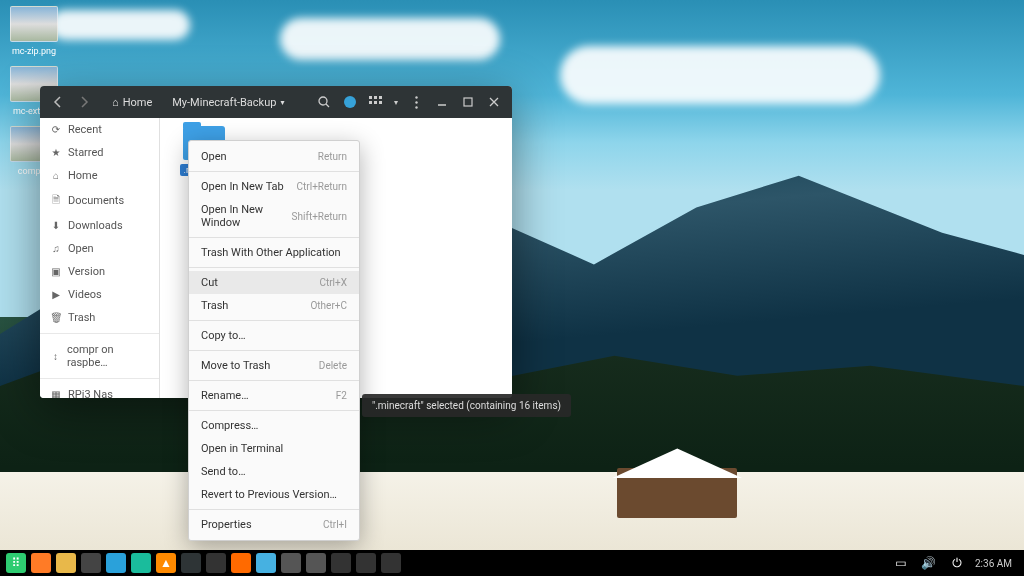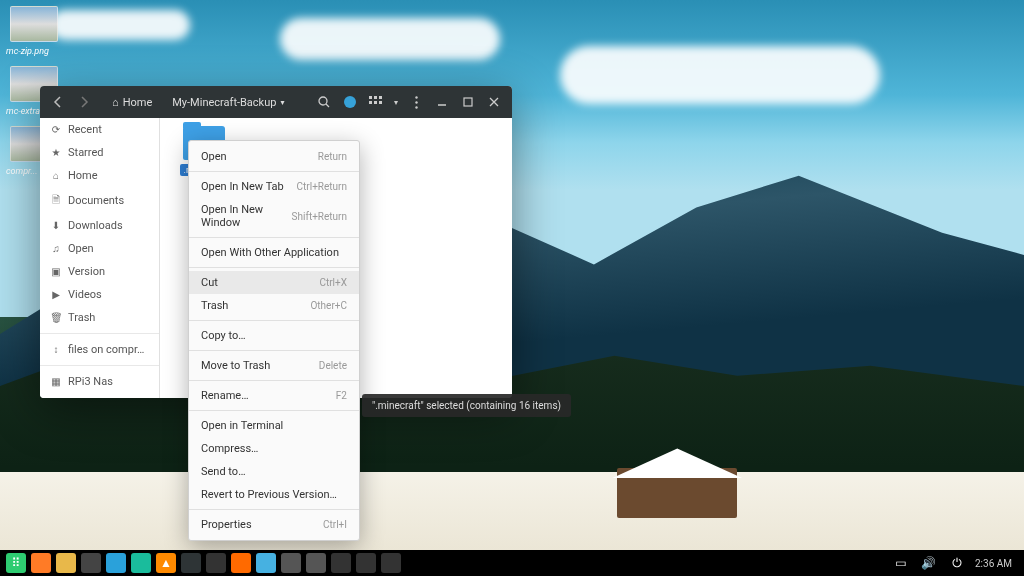--- a/index.html
+++ b/index.html
@@ -13,21 +13,21 @@
 .sky { position:absolute; top:0; left:0; right:0; height:55%; background: linear-gradient(180deg,#2a8fb5 0%, #4fb5d8 30%, #8ed5eb 45%, #b0e0ef 60%); }
 .cloud { position:absolute; background: rgba(255,255,255,0.9); border-radius: 50px; filter: blur(4px); }
 .mountain { position:absolute; bottom:20%; width:100%; height:55%; background: linear-gradient(175deg, #0a2838 0%, #1a4558 15%, #2d5568 30%, #0f3245 60%); clip-path: polygon(0 60%, 15% 30%, 28% 45%, 42% 15%, 58% 38%, 68% 20%, 78% 10%, 92% 28%, 100% 35%, 100% 100%, 0 100%); }
 .forest { position:absolute; bottom:12%; width:100%; height:35%; background: linear-gradient(180deg, #1a3020 0%, #0d2215 80%); clip-path: polygon(0 40%, 8% 25%, 18% 35%, 30% 20%, 45% 40%, 60% 25%, 72% 35%, 85% 30%, 100% 40%, 100% 100%, 0 100%); }
 .snow { position:absolute; bottom:0; width:100%; height:18%; background: linear-gradient(180deg, #f5f2e8 0%, #e8e2d0 100%); }
 .cabin { position:absolute; bottom:10%; right:28%; width:120px; height:70px; }
 .cabin-body { position:absolute; bottom:0; width:100%; height:50px; background:#6b4a2f; border-radius:2px; }
 .cabin-roof { position:absolute; top:0; left:-6px; width:132px; height:30px; background:#fff; clip-path: polygon(50% 0, 100% 100%, 0 100%); }
 
 
-.desktop-icon { position:absolute; width:56px; text-align:left; color:#fff; font-size:9px; cursor:pointer;font-style:italic; }
+.desktop-icon { position:absolute; width:56px; text-align:center; color:#fff; font-size:9px; cursor:pointer; }
 .desktop-icon .thumb { width:48px; height:36px; background:linear-gradient(180deg,#88b5d8 0%,#ddd 50%,#a8b8a0 100%); margin:0 auto 4px; border:1px solid rgba(255,255,255,.5); border-radius:2px; }
 
 
 .fm {
   position:absolute; left:40px; top:86px; width:472px; height:312px;
   background:#ffffff; border-radius:4px; box-shadow: 0 12px 48px rgba(0,0,0,.45);
   display:flex; flex-direction:column; overflow:hidden;
 }
 .fm-header {
   height:32px; background:#2e3436; display:flex; align-items:center; padding:0 6px; gap:2px; color:#ddd;
@@ -208,21 +208,21 @@
           <span class="ic">▶</span>
           <span>Videos</span>
         </div>
         <div class="sb-item">
           <span class="ic">🗑</span>
           <span>Trash</span>
         </div>
         <div class="sb-sep"></div>
         <div class="sb-item">
           <span class="ic">↕</span>
-          <span>files on compr…</span>
+          <span>compr on raspbe…</span>
         </div>
         <div class="sb-sep"></div>
         <div class="sb-item">
           <span class="ic">▦</span>
           <span>RPi3 Nas</span>
         </div>
         <div class="sb-item"></div>
       </div>
     <div class="fm-content">
       <div class="folder">
@@ -242,21 +242,21 @@
     <div class="mi">
       <span>Open In New Tab</span>
       <span class="accel">Ctrl+Return</span>
     </div>
     <div class="mi">
       <span>Open In New Window</span>
       <span class="accel">Shift+Return</span>
     </div>
     <div class="sep"></div>
     <div class="mi">
-      <span>Open With Other Application</span>
+      <span>Trash With Other Application</span>
     </div>
     <div class="sep"></div>
     <div class="mi hi">
       <span>Cut</span>
       <span class="accel">Ctrl+X</span>
     </div>
     <div class="mi">
       <span>Trash</span>
       <span class="accel">Other+C</span>
     </div>
@@ -269,24 +269,24 @@
       <span>Move to Trash</span>
       <span class="accel">Delete</span>
     </div>
     <div class="sep"></div>
     <div class="mi">
       <span>Rename…</span>
       <span class="accel">F2</span>
     </div>
     <div class="sep"></div>
     <div class="mi">
+      <span>Compress…</span>
+    </div>
+    <div class="mi">
       <span>Open in Terminal</span>
-    </div>
-    <div class="mi">
-      <span>Compress…</span>
     </div>
     <div class="mi">
       <span>Send to…</span>
     </div>
     <div class="mi">
       <span>Revert to Previous Version…</span>
     </div>
     <div class="sep"></div>
     <div class="mi">
       <span>Properties</span>

